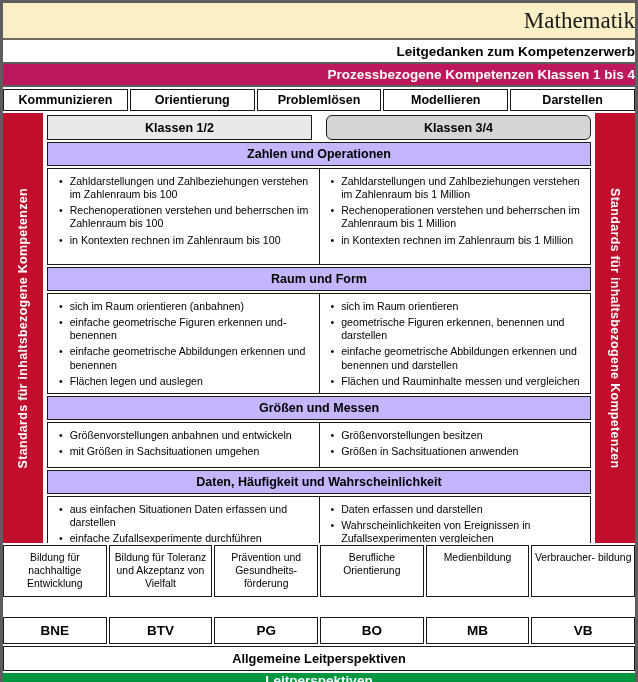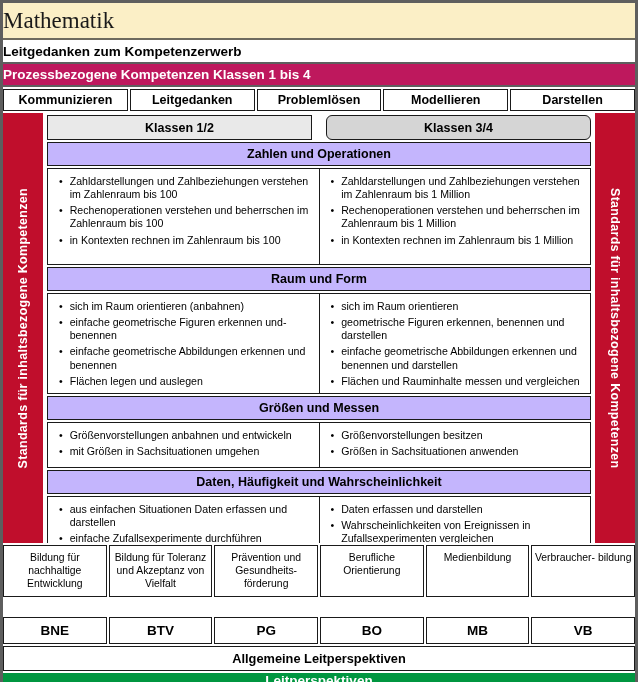--- a/index.html
+++ b/index.html
@@ -1,18 +1,18 @@
 <!DOCTYPE html>
 <html><head>
 <meta charset="utf-8">
 <style>
   html,body{margin:0;padding:0;background:#fff;}
   body{width:638px;height:682px;font-family:"Liberation Sans","DejaVu Sans",sans-serif;}
   .frame{box-sizing:border-box;width:638px;height:682px;border:3px solid #5e5e5e;background:#fff;display:flex;flex-direction:column;}
-  .band{box-sizing:border-box;display:flex;align-items:center;justify-content:flex-start;flex:0 0 auto;}
+  .band{box-sizing:border-box;display:flex;align-items:center;justify-content:flex-end;flex:0 0 auto;}
   .title-band{height:37px;background:#FBEFC6;border-bottom:2px solid #6e6a5e;font-family:"Liberation Serif","DejaVu Serif",serif;font-size:23px;color:#1a1a1a;}
   .leitged-band{height:24px;background:#ffffff;border-bottom:2px solid #5e5e5e;font-weight:bold;font-size:13.5px;color:#000;}
   .orange-band{height:23px;background:#be185d;border-bottom:2px solid #5e5e5e;font-weight:bold;font-size:13.5px;color:#fff;}
   .process-row{box-sizing:border-box;height:26px;display:flex;gap:2px;padding:2px 0;background:#fff;flex:0 0 auto;}
   .process-cell{flex:1;box-sizing:border-box;border:1px solid #1a1a1a;background:#fff;display:flex;align-items:center;justify-content:center;font-weight:bold;font-size:12.5px;}
   .main{box-sizing:border-box;height:430px;display:flex;gap:4px;flex:0 0 auto;}
   .redbar{flex:0 0 40px;background:#C00E2C;display:flex;align-items:center;justify-content:center;}
   .vtext{writing-mode:vertical-rl;white-space:nowrap;color:#fff;font-weight:bold;font-size:12.5px;letter-spacing:0.3px;}
   .vtext.up{transform:rotate(180deg);}
   .content{flex:1;display:flex;flex-direction:column;gap:2px;overflow:hidden;padding-top:2px;box-sizing:border-box;}
@@ -49,21 +49,21 @@
   <div class="band leitged-band">
     <span>Leitgedanken zum Kompetenzerwerb</span>
   </div>
 
   <div class="band orange-band">
     <span>Prozessbezogene Kompetenzen Klassen 1 bis 4</span>
   </div>
 
   <div class="process-row">
     <div class="process-cell">Kommunizieren</div>
-    <div class="process-cell">Leitgedanken</div>
+    <div class="process-cell">Orientierung</div>
     <div class="process-cell">Problemlösen</div>
     <div class="process-cell">Modellieren</div>
     <div class="process-cell">Darstellen</div>
   </div>
 
   <div class="main">
 
     <div class="redbar">
       <span class="vtext up">Standards für inhaltsbezogene Kompetenzen</span>
     </div>

